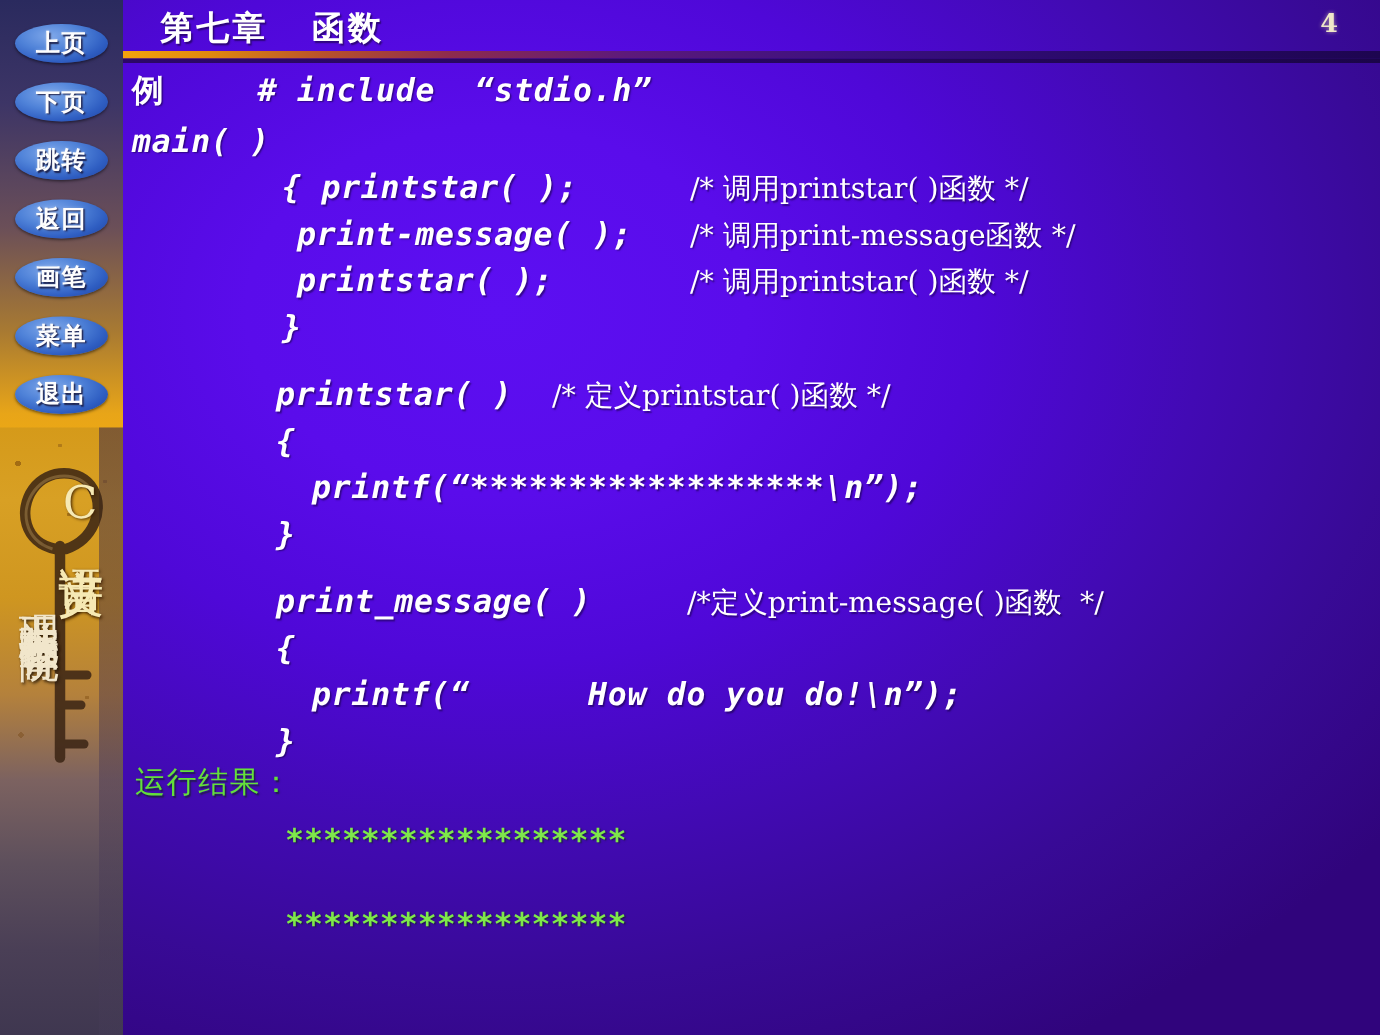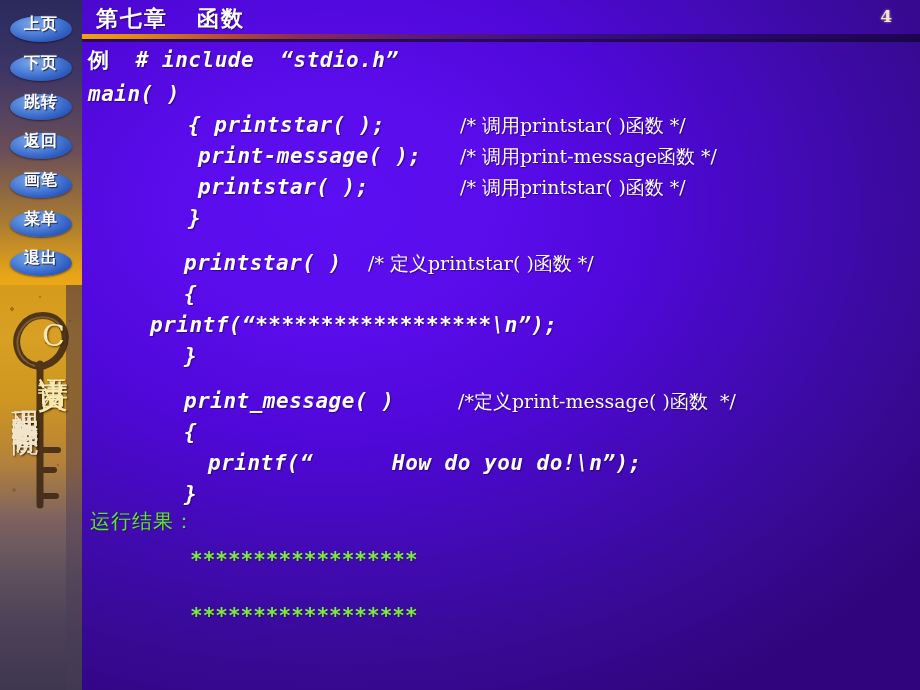--- a/index.html
+++ b/index.html
@@ -95,20 +95,21 @@
   .navbtn {
     position: relative;
     width: 62px;
     height: 26px;
     margin: 0 auto 13px auto;
     border-radius: 50% / 50%;
     background: radial-gradient(ellipse at 38% 30%,
         #7fa8ea 0%, #4f82d8 38%, #2f5ec2 68%, #1d3f9c 100%);
     box-shadow: 0 1px 2px rgba(0,0,0,.5);
     display: flex;
+    align-items: center;
     justify-content: center;
     cursor: pointer;
   }
   .navbtn .lbl {
     font-family: "DejaVu Sans", sans-serif;
     font-size: 16px;
     font-weight: bold;
     color: #fdfdfd;
     letter-spacing: 1px;
     text-shadow: 1px 1px 1px rgba(20,20,60,.9), 0 0 2px rgba(255,255,255,.35);
@@ -136,21 +137,21 @@
     left: 12px; top: 388px;
     font-size: 27px;
     color: #f1e6cb;
     text-shadow: 1px 1px 2px rgba(40,25,10,.8);
     letter-spacing: 2px;
   }
 
   
   #header-title {
     position: absolute;
-    left: 96px; top: 4px;
+    left: 107px; top: 4px;
     font-family: "DejaVu Serif", serif;
     font-size: 22px;
     font-weight: bold;
     color: #ffffff;
     letter-spacing: 2px;
     white-space: pre;
     text-shadow: 1px 1px 1px rgba(0,0,0,.45);
   }
   #page-number {
     position: absolute;
@@ -297,30 +298,30 @@
     <div class="vtext" id="vtitle-main">C语言讲义</div>
     <div class="vtext" id="vtitle-sub">理工学院基础教育学院</div>
   </div>
 
   <div id="header-title">第七章   函数</div>
   <div id="page-number">4</div>
   <div id="header-rule"></div>
   <div id="header-rule-shadow"></div>
 
   <div id="code-area">
-      <div class="cline tall"><span class="cn">例</span><span style="margin-left: 0px;">  # include  “stdio.h”</span></div>
+      <div class="cline tall"><span class="cn">例</span><span style="margin-left: 0px; padding-left: 36px;">  # include  “stdio.h”</span></div>
       <div class="cline"><span style="margin-left: 0px;">main( )</span></div>
       <div class="cline"><span style="margin-left: 100px;">{ printstar( );</span><span class="cmt" style="left: 372px;">/* 调用printstar( )函数 */</span></div>
       <div class="cline"><span style="margin-left: 110px; text-align: center;">print-message( );</span><span class="cmt" style="left: 372px;">/* 调用print-message函数 */</span></div>
       <div class="cline"><span style="margin-left: 110px;">printstar( );</span><span class="cmt" style="left: 372px;">/* 调用printstar( )函数 */</span></div>
       <div class="cline"><span style="margin-left: 100px;">}</span></div>
       <div class="gap"></div>
       <div class="cline"><span style="margin-left: 96px; margin-top: 48px;">printstar( )</span><span class="cmt" style="left: 280px;">/* 定义printstar( )函数 */</span></div>
       <div class="cline"><span style="margin-left: 96px;">{</span></div>
-      <div class="cline"><span style="margin-left: 62px;">printf(“******************\n”);</span></div>
+      <div class="cline"><span style="margin-left: 120px;">printf(“******************\n”);</span></div>
       <div class="cline"><span style="margin-left: 96px;">}</span></div>
       <div class="gap"></div>
       <div class="cline"><span style="margin-left: 96px;">print_message( )</span><span class="cmt" style="left: 370px;">/*定义print-message( )函数  */</span></div>
       <div class="cline"><span style="margin-left: 96px;">{</span></div>
       <div class="cline"><span style="margin-left: 120px;">printf(“      How do you do!\n”);</span></div>
       <div class="cline"><span style="margin-left: 96px;">}</span></div>
       <div class="gap"></div>
     </div>
 
   <div id="result-label">运行结果：</div>

